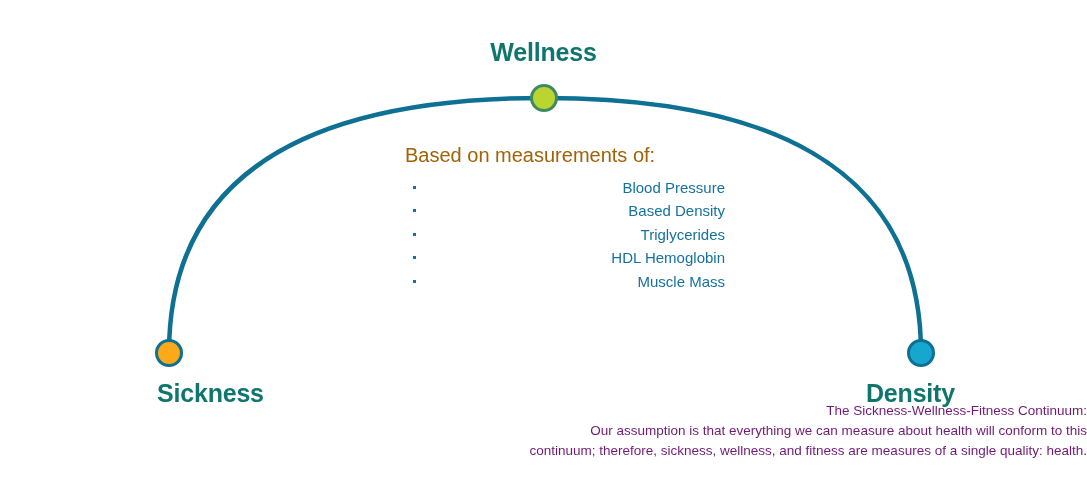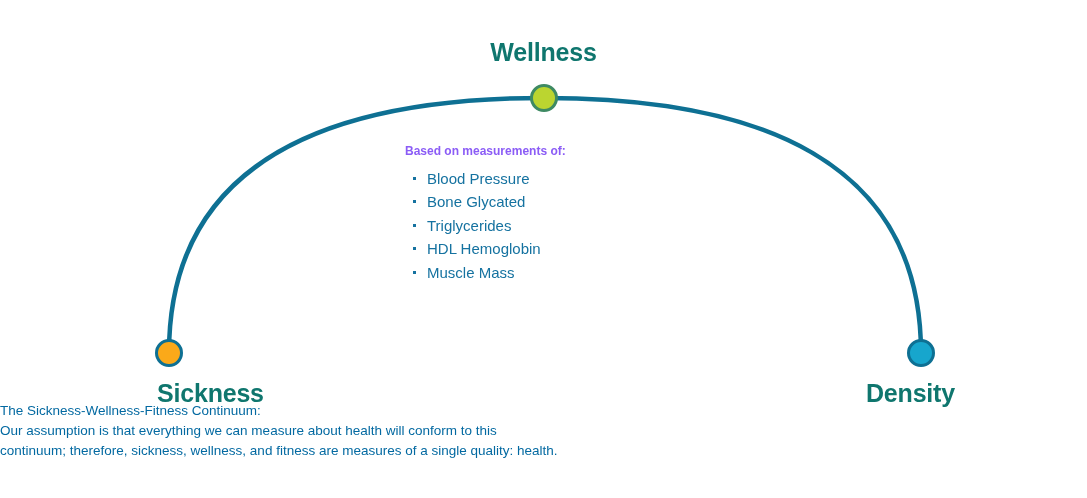--- a/index.html
+++ b/index.html
@@ -86,30 +86,31 @@
   }
 
   
   #measurements-panel {
     position: absolute;
     left: 405px;
     top: 144px;
     width: 320px;
   }
   #measurements-heading {
-    font-size: 12px;
-    font-weight: bold;
-    color: #8b5cf6;
+    font-size: 20px;
+    font-weight: normal;
+    color: #a16207;
     margin: 0 0 9px 0;
     white-space: nowrap;
   }
   #measurements-list {
     list-style: none;
     margin: 0;
     padding: 0 0 0 22px;
+    text-align: right;
   }
   #measurements-list li {
     position: relative;
     font-size: 15px;
     color: #1572A0;
     line-height: 23.4px;
     white-space: nowrap;
   }
   #measurements-list li .bullet-dot {
     position: absolute;
@@ -119,22 +120,22 @@
     height: 3px;
     background: #1572A0;
   }
 
   
   #caption {
     position: absolute;
     left: 0;
     top: 401px;
     width: 1087px;
-    text-align: left;
-    color: #0369a1;
+    text-align: right;
+    color: #701a75;
     font-size: 13.5px;
     line-height: 20px;
   }
   #caption .caption-line {
     display: block;
   }
 </style>
 </head>
 <body>
 
@@ -149,21 +150,21 @@
   <div class="node" id="node-fitness"></div>
 
   <div class="pole-label" id="label-wellness">Wellness</div>
   <div class="pole-label" id="label-sickness">Sickness</div>
   <div class="pole-label" id="label-fitness">Density</div>
 
   <div id="measurements-panel">
     <div id="measurements-heading">Based on measurements of:</div>
     <ul id="measurements-list">
       <li><span class="bullet-dot"></span><span>Blood Pressure</span></li>
-      <li><span class="bullet-dot"></span><span>Bone Glycated</span></li>
+      <li><span class="bullet-dot"></span><span>Based Density</span></li>
       <li><span class="bullet-dot"></span><span>Triglycerides</span></li>
       <li><span class="bullet-dot"></span><span>HDL Hemoglobin</span></li>
       <li><span class="bullet-dot"></span><span>Muscle Mass</span></li>
     </ul>
   </div>
 
   <div id="caption">
     <span class="caption-line">The Sickness-Wellness-Fitness Continuum:</span>
     <span class="caption-line">Our assumption is that everything we can measure about health will conform to this</span>
     <span class="caption-line">continuum; therefore, sickness, wellness, and fitness are measures of a single quality: health.</span>

